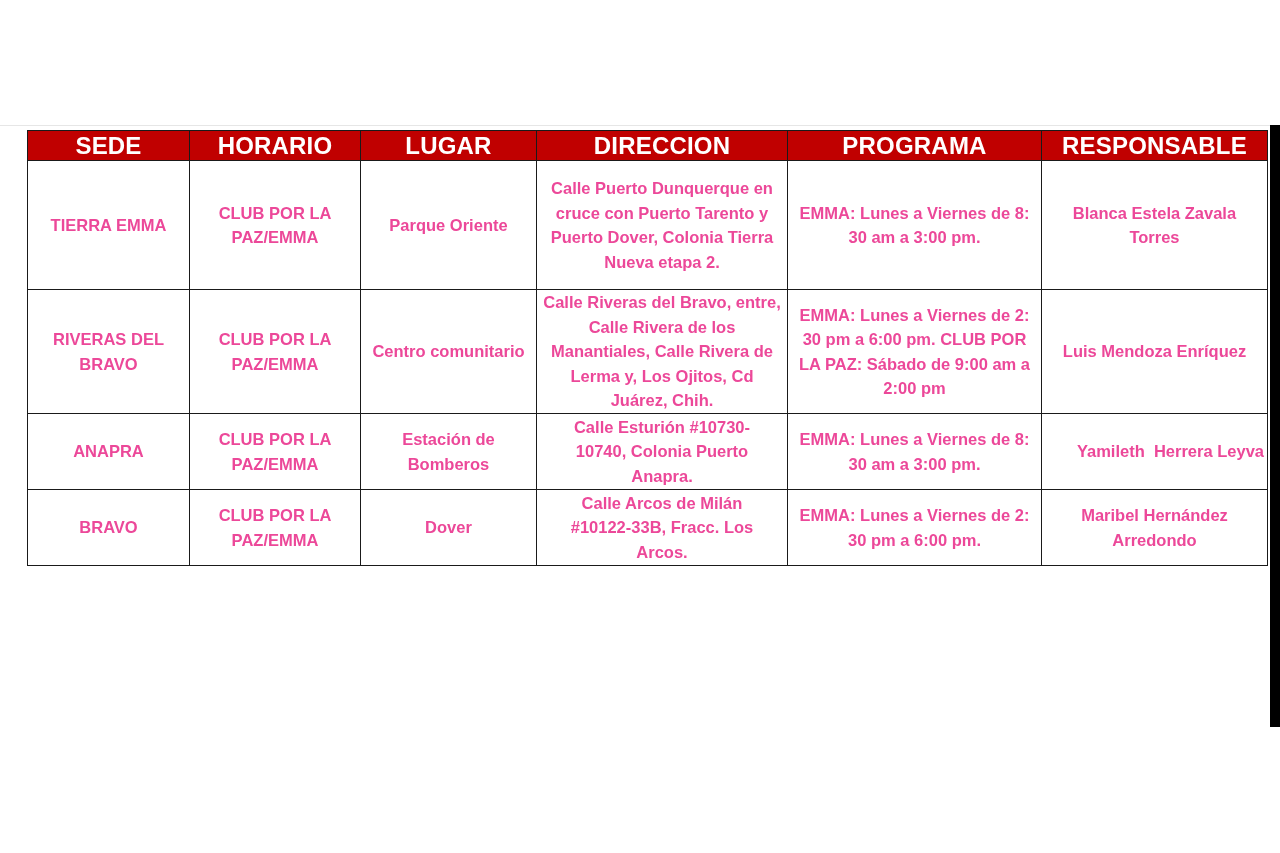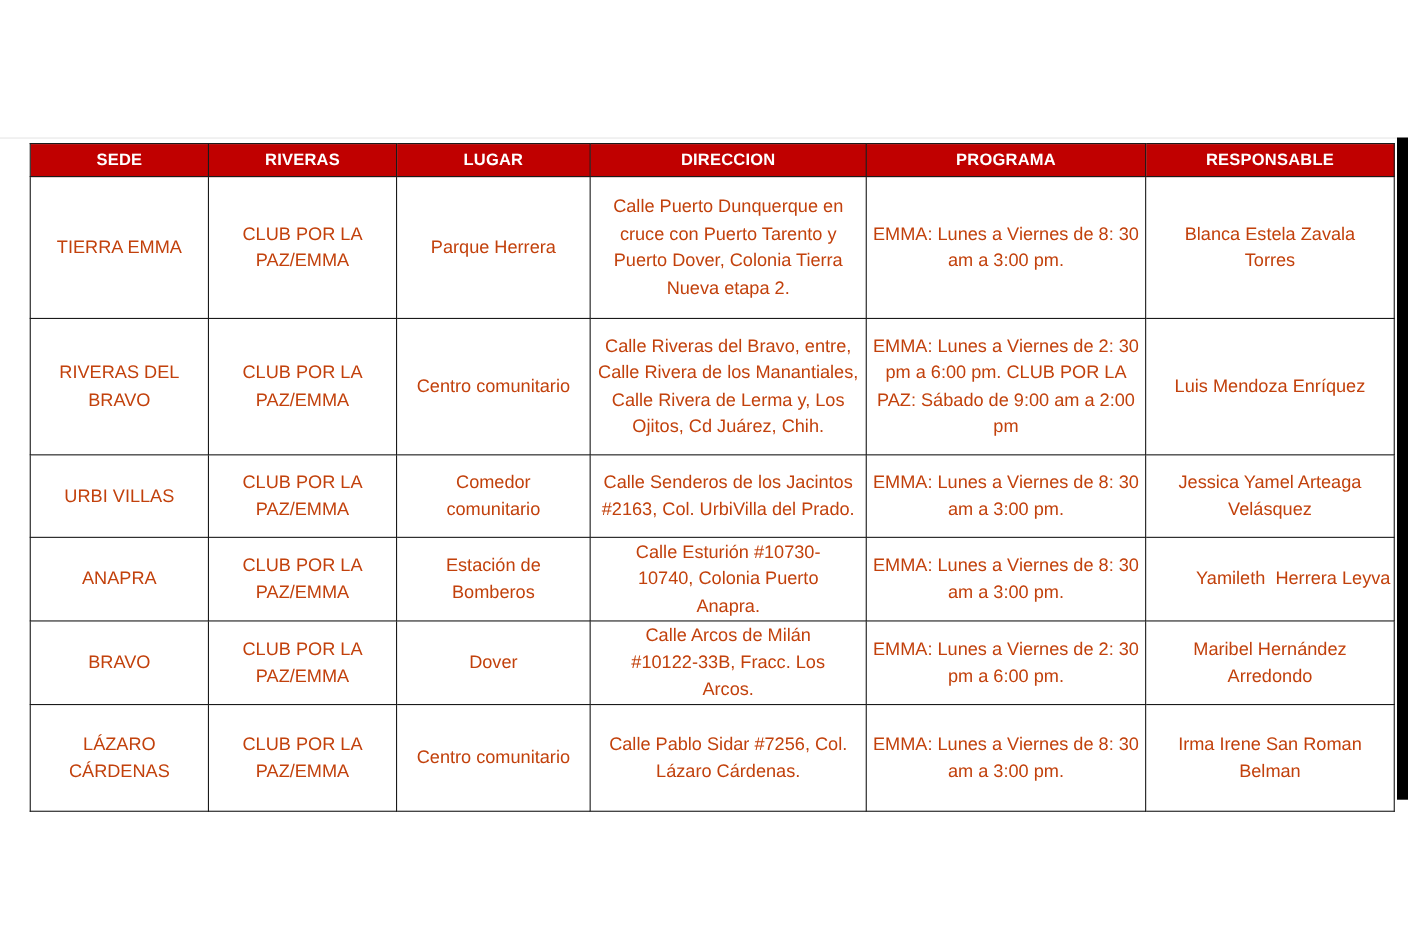--- a/index.html
+++ b/index.html
@@ -15,25 +15,25 @@
     }
     table.sched {
       position:absolute; left:27px; top:130px;
       border-collapse:collapse; table-layout:fixed;
       width:1240px;
     }
     table.sched th, table.sched td {
       border:1.5px solid #1a1a1a;
       text-align:center; vertical-align:middle;
       padding:0 3px;
-      color:#c2410c;
-      font-size:16.5px; line-height:24.5px;
+      color:#ec4899;
+      font-size:16.5px; line-height:24.5px;font-weight:bold;
     }
     table.sched th {
-      background:#c00000; color:#fff; font-weight:bold; font-size:15px;
+      background:#c00000; color:#fff; font-weight:bold; font-size:24px;
       height:29px; line-height:29px; letter-spacing:0.2px;
     }
     td.horario { vertical-align:bottom; }
     td.direccion { vertical-align:top; }
     .r1 td { height:98px; }
     .r2 td { height:123px; }
     .r3 td { height:74px; }
     .r4 td { height:75px; }
     .r5 td { height:75px; }
     .r6 td { height:96px; }
@@ -51,70 +51,54 @@
     <col style="width:162px">
     <col style="width:171px">
     <col style="width:176px">
     <col style="width:251px">
     <col style="width:254px">
     <col style="width:226px">
   </colgroup>
   <thead>
     <tr>
       <th>SEDE</th>
-      <th>RIVERAS</th>
+      <th>HORARIO</th>
       <th>LUGAR</th>
       <th>DIRECCION</th>
       <th>PROGRAMA</th>
       <th>RESPONSABLE</th>
     </tr>
   </thead>
   <tbody>
     <tr class="r1">
       <td>TIERRA EMMA</td>
       <td style="padding:0 28px;">CLUB POR LA PAZ/EMMA</td>
-      <td>Parque Herrera</td>
+      <td>Parque Oriente</td>
       <td class="direccion">Calle Puerto Dunquerque en cruce con Puerto Tarento y Puerto Dover, Colonia Tierra Nueva etapa 2.</td>
       <td class="horario">EMMA: Lunes a Viernes de 8: 30 am a 3:00 pm.</td>
       <td style="padding:15px 18px;">Blanca Estela Zavala Torres</td>
     </tr>
     <tr class="r2">
       <td style="padding:0 24px;">RIVERAS DEL BRAVO</td>
       <td style="padding:0 28px;">CLUB POR LA PAZ/EMMA</td>
       <td>Centro comunitario</td>
       <td class="direccion">Calle Riveras del Bravo, entre, Calle Rivera de los Manantiales, Calle Rivera de Lerma y, Los Ojitos, Cd Juárez, Chih.</td>
       <td class="horario center">EMMA: Lunes a Viernes de 2: 30 pm a 6:00 pm. CLUB POR LA PAZ: Sábado de 9:00 am a 2:00 pm</td>
       <td>Luis Mendoza Enríquez</td>
-    </tr>
-    <tr class="r3">
-      <td>URBI VILLAS</td>
-      <td style="padding:0 28px;">CLUB POR LA PAZ/EMMA</td>
-      <td style="padding:0 30px;">Comedor comunitario</td>
-      <td class="direccion">Calle Senderos de los Jacintos #2163, Col. UrbiVilla del Prado.</td>
-      <td class="horario">EMMA: Lunes a Viernes de 8: 30 am a 3:00 pm.</td>
-      <td style="padding:0 14px;">Jessica Yamel Arteaga Velásquez</td>
     </tr>
     <tr class="r4">
       <td>ANAPRA</td>
       <td style="padding:0 28px;">CLUB POR LA PAZ/EMMA</td>
       <td style="padding:0 30px;">Estación de Bomberos</td>
       <td class="direccion" style="padding:0 22px;">Calle Esturión #10730-10740, Colonia Puerto Anapra.</td>
       <td class="horario">EMMA: Lunes a Viernes de 8: 30 am a 3:00 pm.</td>
       <td style="white-space:pre;text-align:right;">Yamileth  Herrera Leyva</td>
     </tr>
     <tr class="r5">
       <td>BRAVO</td>
       <td style="padding:0 28px;">CLUB POR LA PAZ/EMMA</td>
       <td>Dover</td>
       <td class="direccion" style="padding:0 22px;">Calle Arcos de Milán #10122-33B, Fracc. Los Arcos.</td>
       <td class="horario center">EMMA: Lunes a Viernes de 2: 30 pm a 6:00 pm.</td>
       <td style="padding:0 24px;">Maribel Hernández Arredondo</td>
     </tr>
-    <tr class="r6">
-      <td style="padding:0 30px;">LÁZARO CÁRDENAS</td>
-      <td style="padding:0 28px;">CLUB POR LA PAZ/EMMA</td>
-      <td>Centro comunitario</td>
-      <td class="direccion center">Calle Pablo Sidar #7256, Col. Lázaro Cárdenas.</td>
-      <td class="horario">EMMA: Lunes a Viernes de 8: 30 am a 3:00 pm.</td>
-      <td style="padding:0 18px;">Irma Irene San Roman Belman</td>
-    </tr>
   </tbody>
 </table>
 
 </body></html>

